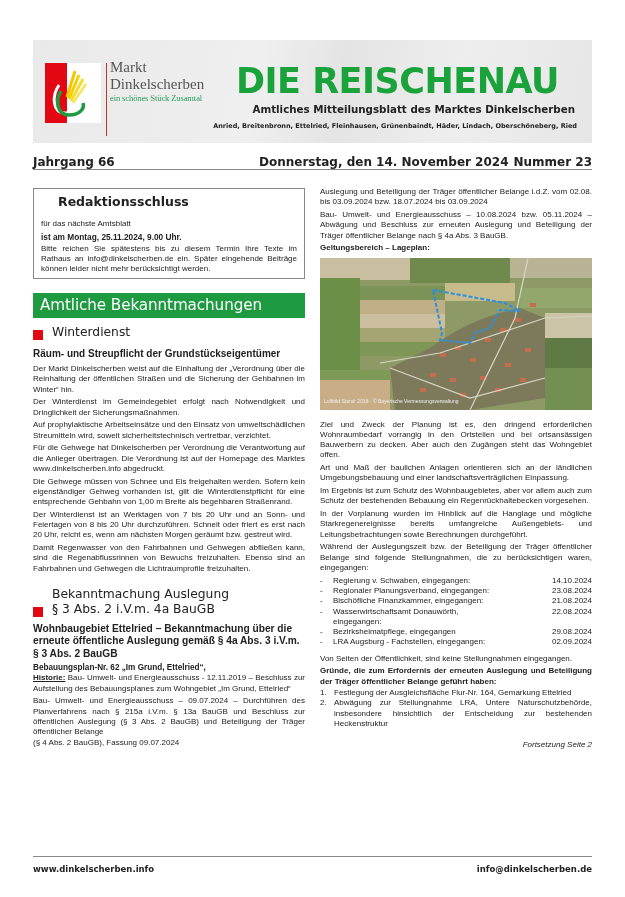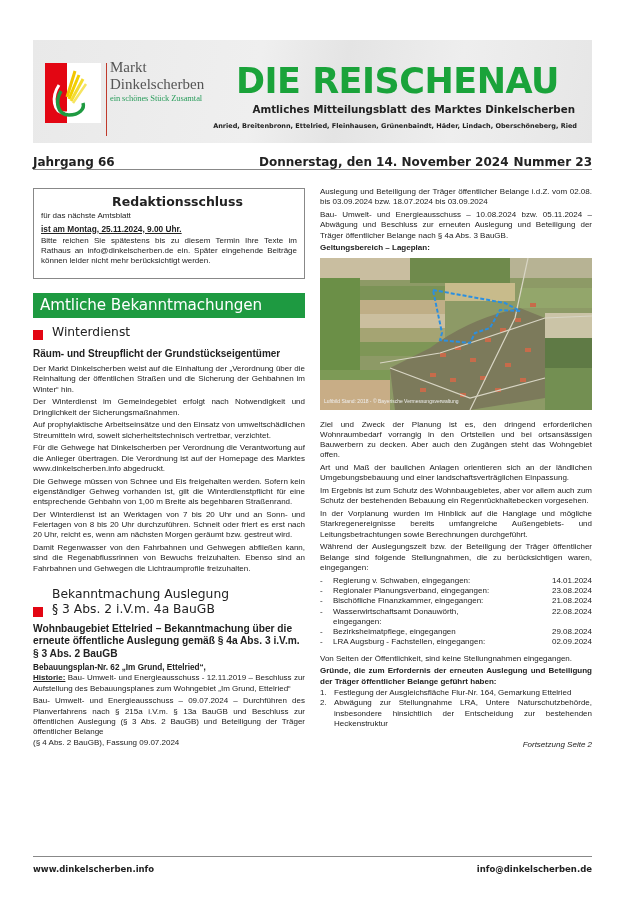--- a/index.html
+++ b/index.html
@@ -47,23 +47,23 @@
   
   .col { position: absolute; font-size: 8px; line-height: 10.3px; color: #222; }
   .col-left { left: 33px; top: 188px; width: 272px; }
   .col-right { left: 320px; top: 187px; width: 272px; }
   .col p { text-align: justify; margin-bottom: 2.4px; hyphens: manual; }
   .b { font-weight: bold; }
 
   .deadline-box {
     border: 1px solid #888; padding: 6px 7px 5px 7px; height: 91px;
   }
-  .deadline-box .hdr { font-family: "DejaVu Sans", sans-serif; font-weight: bold; font-size: 12.5px; margin: 2px 0 4px 17px; color: #222; text-align: center; }
+  .deadline-box .hdr { font-family: "DejaVu Sans", sans-serif; font-weight: bold; font-size: 12.5px; margin: 2px 0 12px 17px; color: #222; }
   .deadline-box .l1 { margin-bottom: 2px; }
-  .deadline-box .l2 { font-weight: bold; font-size: 8.3px; margin-bottom: 2px; text-decoration: underline; }
+  .deadline-box .l2 { font-weight: bold; font-size: 8.3px; margin-bottom: 2px; }
 
   .section-banner {
     margin-top: 14px; height: 25px; background: #1e9a41; color: #fff;
     font-family: "DejaVu Sans", sans-serif; font-size: 15.2px; line-height: 25px; padding-left: 7px; letter-spacing: -0.1px;
   }
 
   .h2 { display: flex; align-items: flex-end; font-family: "DejaVu Sans", sans-serif; font-size: 12.3px; line-height: 15px; color: #222; }
   .h2 .sq { width: 10px; height: 10px; background: #e30613; margin-top: 2.5px; margin-right: 9px; flex: none; }
   .h2-winter { margin-top: 7px; margin-bottom: 8px; }
   .h3 { font-weight: bold; font-size: 10px; line-height: 12px; margin-bottom: 4px; color: #222; }
@@ -222,21 +222,21 @@
   <p>Ziel und Zweck der Planung ist es, den dringend erforderlichen Wohnraumbedarf vorrangig in den Ortsteilen und bei ortsansässigen Bauwerbern zu decken. Aber auch den Zugängen steht das Wohngebiet offen.</p>
   <p>Art und Maß der baulichen Anlagen orientieren sich an der ländlichen Umgebungsbebauung und einer landschaftsverträglichen Einpassung.</p>
   <p>Im Ergebnis ist zum Schutz des Wohnbaugebietes, aber vor allem auch zum Schutz der bestehenden Bebauung ein Regenrückhaltebecken vorgesehen.</p>
   <p>In der Vorplanung wurden im Hinblick auf die Hanglage und mögliche Starkregenereignisse bereits umfangreiche Außengebiets- und Leitungsbetrachtungen sowie Berechnungen durchgeführt.</p>
   <p>Während der Auslegungszeit bzw. der Beteiligung der Träger öffentlicher Belange sind folgende Stellungnahmen, die zu berücksichtigen waren, eingegangen:</p>
 
   <ul class="stell">
     <li>
         <span class="dash">-</span>
         <span class="name">Regierung v. Schwaben, eingegangen:</span>
-        <span class="date">14.01.2024</span>
+        <span class="date">14.10.2024</span>
       </li>
     <li>
         <span class="dash">-</span>
         <span class="name">Regionaler Planungsverband, eingegangen:</span>
         <span class="date">23.08.2024</span>
       </li>
     <li>
         <span class="dash">-</span>
         <span class="name">Bischöfliche Finanzkammer, eingegangen:</span>
         <span class="date">21.08.2024</span>

